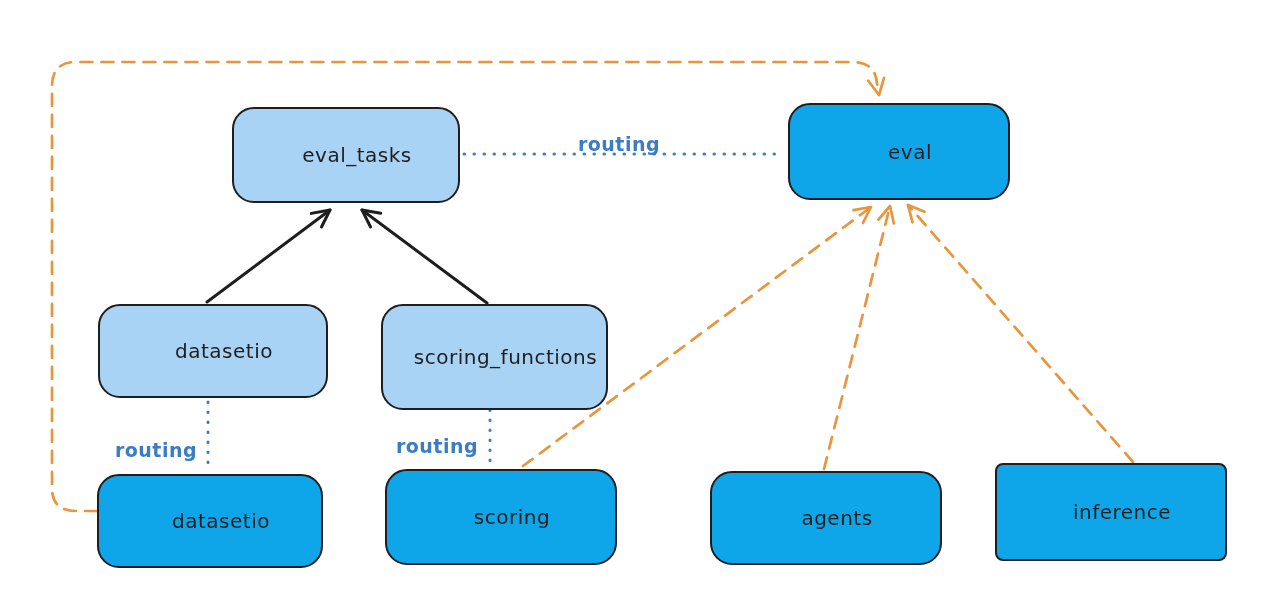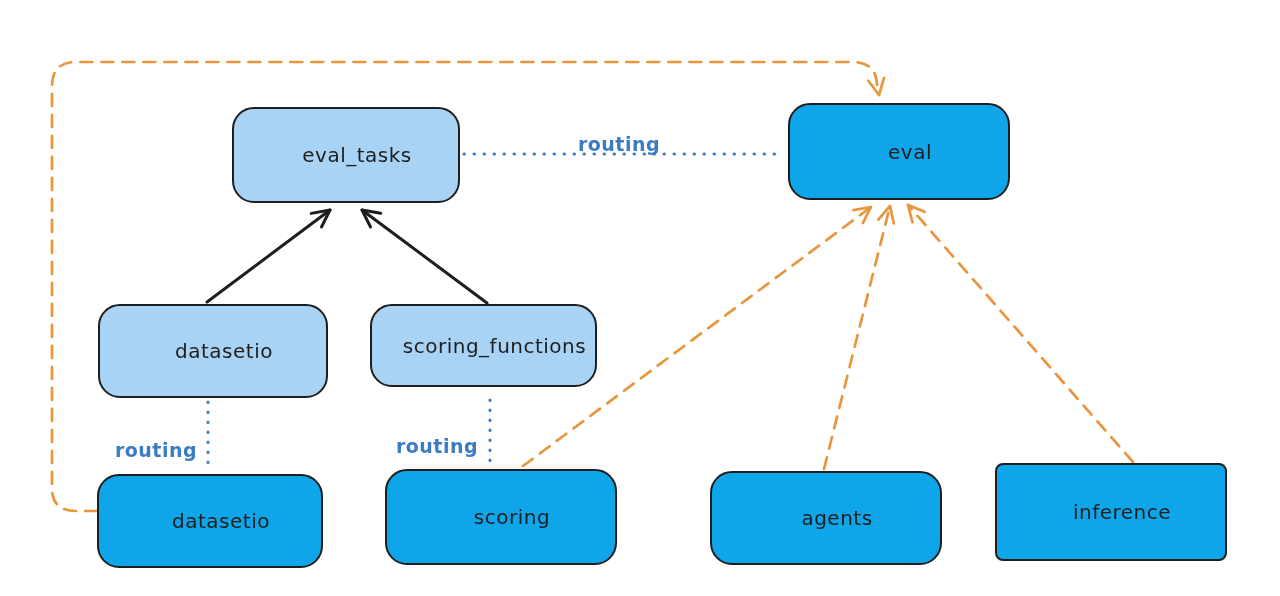--- a/index.html
+++ b/index.html
@@ -55,21 +55,21 @@
     letter-spacing: 0.5px;
     color: #1e1e1e;
     padding-left: 22px;
   }
   .node-blue  { background: #a9d3f4; }
   .node-green { background: #0ea5e9; }
 
   .node-eval-tasks        { left: 232px;  top: 107px; width: 228px; height: 96px; }
   .node-eval              { left: 788px;  top: 103px; width: 222px; height: 97px; }
   .node-datasets          { left: 98px;   top: 304px; width: 230px; height: 94px; }
-  .node-scoring-functions { left: 370px;  top: 304px; width: 227px; height: 83px; }
+  .node-scoring-functions { left: 381px;  top: 304px; width: 227px; height: 106px; }
   .node-datasetio         { left: 97px;   top: 474px; width: 226px; height: 94px; }
   .node-scoring           { left: 385px;  top: 469px; width: 232px; height: 96px; }
   .node-agents            { left: 710px;  top: 471px; width: 232px; height: 94px; }
   .node-inference         { left: 995px; top: 463px; width: 232px; height: 98px; border-radius: 8px; }
 
   .edge-label {
     position: absolute;
     width: 140px;
     text-align: center;
     font-size: 19px;

